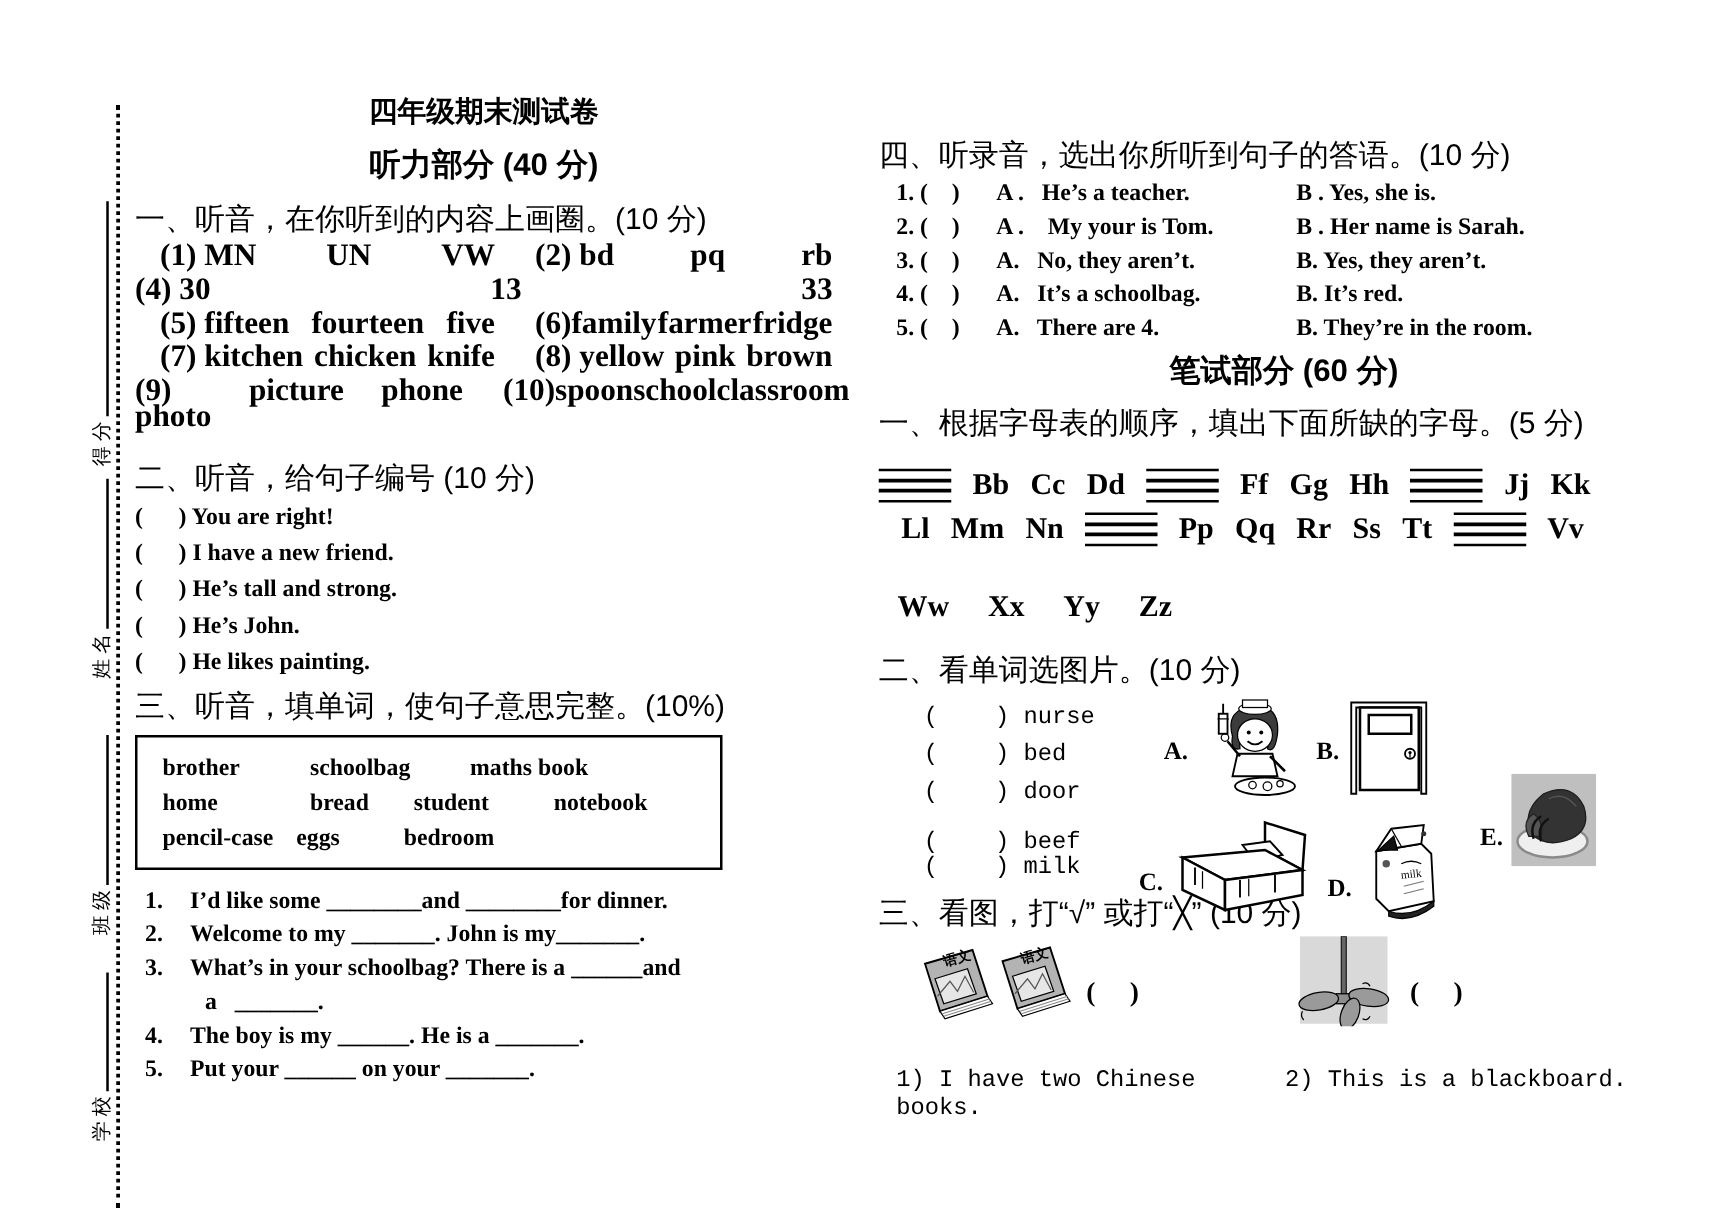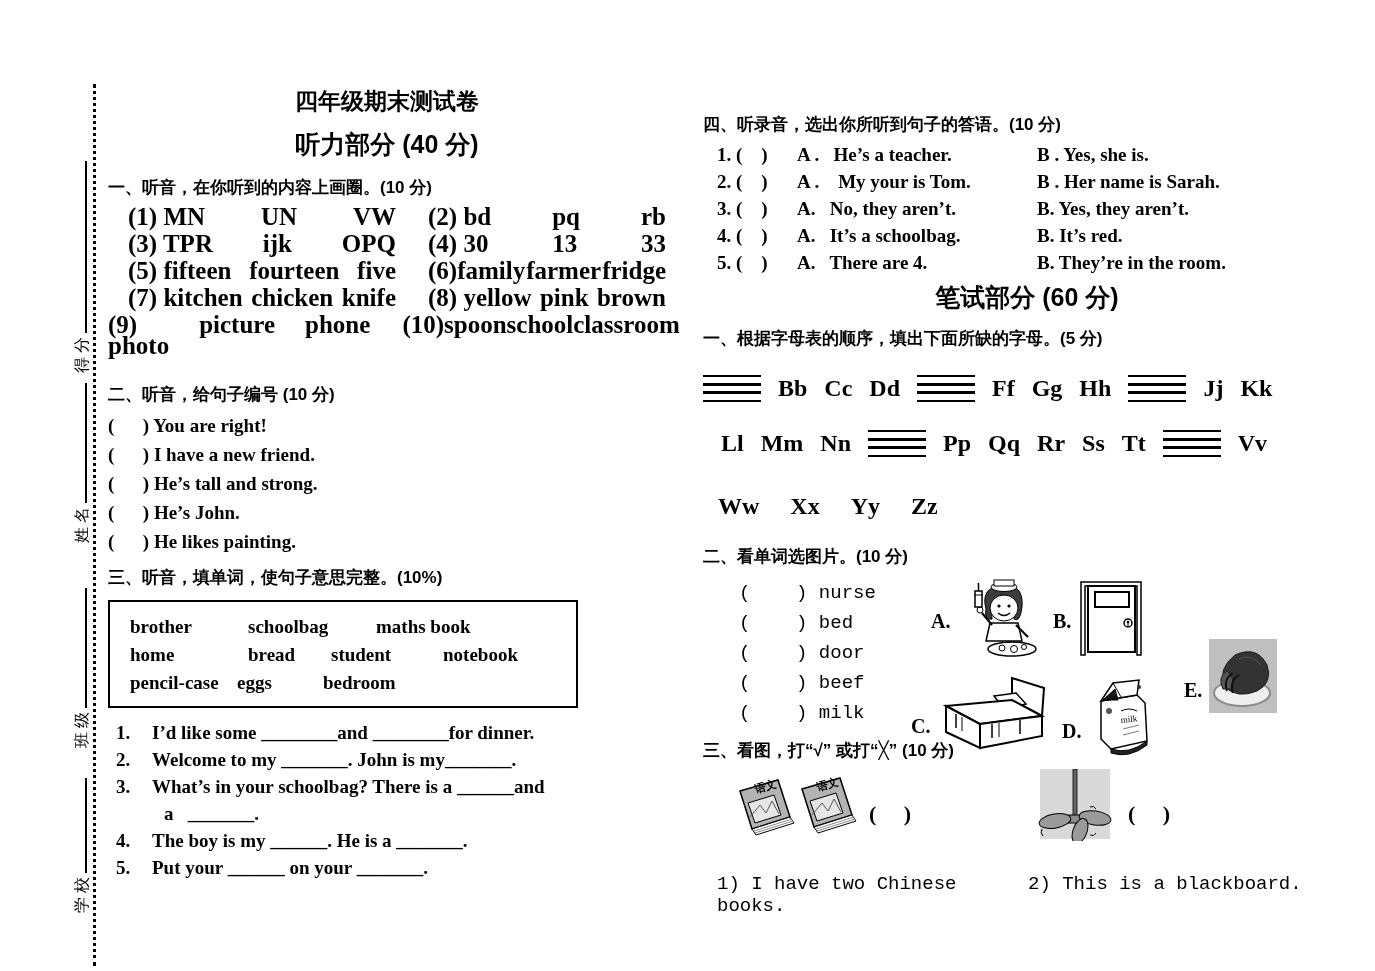--- a/index.html
+++ b/index.html
@@ -18,26 +18,26 @@
   #margin-strip{
     position:absolute;left:40px;top:925px;width:800px;height:52px;
     transform:rotate(-90deg);transform-origin:0 0;
     display:flex;align-items:flex-end;padding-left:12px;box-sizing:border-box;
     font-family:"Liberation Sans","DejaVu Sans",sans-serif;font-size:16px;
   }
   .mlabel{letter-spacing:4px;flex:0 0 auto;line-height:20px;}
   .mline{flex:0 0 auto;border-bottom:2px solid #000;height:6px;margin-bottom:5px;}
 
   
-  #left-col{position:absolute;left:108px;top:88px;width:558px;}
+  #left-col{position:absolute;left:108px;top:76px;width:558px;}
   #right-col{position:absolute;left:703px;top:112px;width:648px;}
 
   .t1{text-align:center;font-size:23px;line-height:27px;}
   .t2{text-align:center;font-size:25px;line-height:29px;margin-top:15px;}
-  .hd{font-size:17px;line-height:25px;font-weight:bold;}
+  .hd{font-size:24px;line-height:25px;font-weight:normal;}
 
   
   .crow{display:flex;margin-top:6px;font-size:25px;font-weight:bold;line-height:21px;}
   .crow .cl{width:300px;display:flex;justify-content:space-between;box-sizing:border-box;padding-right:32px;margin-left:20px;}
   .crow .cr{flex:1;display:flex;justify-content:space-between;}
 
   
   .bline{font-size:19px;font-weight:bold;margin-top:9px;line-height:20px;}
 
   
@@ -108,25 +108,20 @@
           <span>UN</span>
           <span>VW</span>
         </span>
       <span class="cr">
           <span>(2) bd</span>
           <span>pq</span>
           <span>rb</span>
         </span>
     </div>
     <div class="crow">
-      <span class="cl">
-          <span>(3) TPR</span>
-          <span>ijk</span>
-          <span>OPQ</span>
-        </span>
       <span class="cr">
           <span>(4) 30</span>
           <span>13</span>
           <span>33</span>
         </span>
     </div>
     <div class="crow">
       <span class="cl">
           <span>(5) fifteen</span>
           <span>fourteen</span>
@@ -263,21 +258,21 @@
     <span>Cc</span>
     <span>Dd</span>
     <span class="blank4"></span>
     <span>Ff</span>
     <span>Gg</span>
     <span>Hh</span>
     <span class="blank4"></span>
     <span>Jj</span>
     <span>Kk</span>
   </div>
-  <div class="arow" style="margin-top:28px;padding-left:18px;align-items:center;">
+  <div class="arow" style="margin-top:8px;padding-left:18px;align-items:center;">
     <span>Ll</span>
     <span>Mm</span>
     <span>Nn</span>
     <span class="blank4"></span>
     <span>Pp</span>
     <span>Qq</span>
     <span>Rr</span>
     <span>Ss</span>
     <span>Tt</span>
     <span class="blank4"></span>
@@ -289,21 +284,21 @@
     <span>Yy</span>
     <span>Zz</span>
   </div>
 
   <div class="hd sans" style="margin-top:24px;">二、看单词选图片。(10 分)</div>
 
   <div id="match-area">
     <div class="mword mono" style="left:36px;top:6px;"><span class="pre">(    ) </span><span>nurse</span></div>
     <div class="mword mono" style="left:36px;top:36px;"><span class="pre">(    ) </span><span>bed</span></div>
     <div class="mword mono" style="left:36px;top:66px;"><span class="pre">(    ) </span><span>door</span></div>
-    <div class="mword mono" style="left:36px;top:96px;"><span class="pre">(    ) </span><span>beef</span></div>
+    <div class="mword mono" style="left:36px;top:106px;"><span class="pre">(    ) </span><span>beef</span></div>
     <div class="mword mono" style="left:36px;top:126px;"><span class="pre">(    ) </span><span>milk</span></div>
 
     <span class="img-label" style="left:228px;top:33px;">A.</span>
     <svg class="pic" style="left:253px;top:2px;" width="96" height="82" viewBox="0 0 96 82">
       <path d="M30,30 Q24,8 47,6 Q68,5 66,28 Q64,44 58,40 Q63,20 48,16 Q34,16 36,40 Q28,42 30,30 Z" fill="#3c3c3c" stroke="#000"></path>
       <ellipse cx="48" cy="8" rx="13" ry="4.5" fill="#fff" stroke="#000"></ellipse>
       <rect x="38" y="1" width="20" height="6" fill="#fff" stroke="#000"></rect>
       <ellipse cx="48" cy="29" rx="14" ry="13" fill="#fff" stroke="#000"></ellipse>
       <circle cx="43" cy="27" r="1.6" fill="#000"></circle>
         <circle cx="53" cy="27" r="1.6" fill="#000"></circle>

